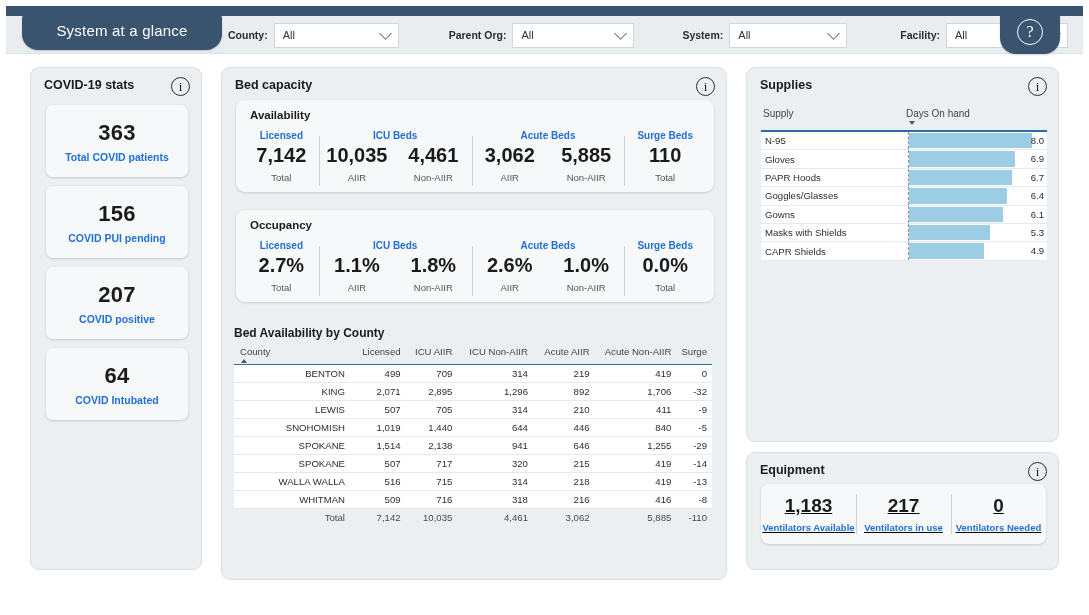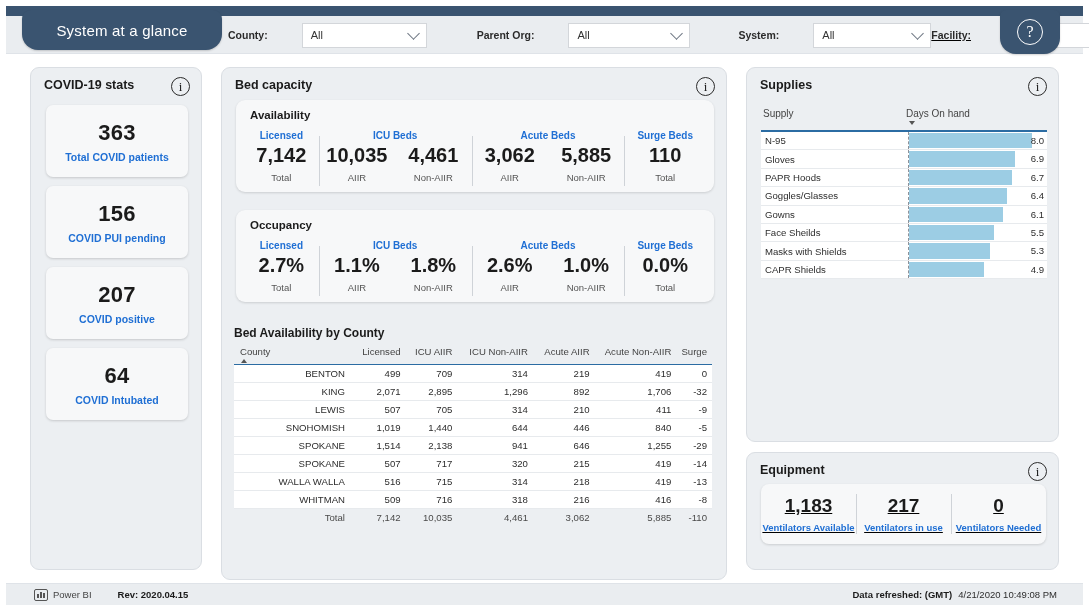--- a/index.html
+++ b/index.html
@@ -46,21 +46,21 @@
     box-shadow: 0 1px 2px rgba(0,0,0,.18);
   }
   .help-circle {
     width: 26px; height: 26px; border-radius: 50%;
     border: 1.6px solid #ffffff; color: #fff;
     font-size: 16px; display: flex; align-items: center; justify-content: center;
     font-family: "Liberation Serif", serif;
   }
 
   .filters { position: absolute; left: 228px; top: 18px; height: 34px; display: flex; align-items: center; }
-  .filter { display: flex; align-items: center; gap: 28px; }
+  .filter { display: flex; align-items: center; }
   .filter-label {
     font-size: 10.5px; color: #2b2b2b; font-weight: bold;
     margin-right: 6px; white-space: nowrap;
   }
   .filter-box {
     position: relative;
     background: #ffffff; border: 1px solid #d3d6da;
     height: 25px; display: flex; align-items: center;
     padding: 0 4px 0 8px;
   }
@@ -244,21 +244,21 @@
           <span class="chev"></span>
         </div>
       </div>
       <div class="filter" style="margin-left: 48px;">
         <span class="filter-label">System:</span>
         <div class="filter-box" style="width: 118px;">
           <span class="filter-value">All</span>
           <span class="chev"></span>
         </div>
       </div>
-      <div class="filter" style=" text-decoration: underline;">
+      <div class="filter" style="margin-left: 53px;">
         <span class="filter-label">Facility:</span>
         <div class="filter-box" style="width: 122px;">
           <span class="filter-value">All</span>
           <span class="chev"></span>
         </div>
       </div>
     </div>
 
   <div class="help-tab">
     <span class="help-circle">?</span>
@@ -513,27 +513,20 @@
           </span>
         </div>
         <div class="sup-row">
           <span class="sup-name">Gowns</span>
           <span class="sup-bar-zone">
             <span class="sup-bar" style="width: 93.7875px; background: rgb(156, 205, 228);"></span>
             <span class="sup-val" style="right: 3px;">6.1</span>
           </span>
         </div>
         <div class="sup-row">
-          <span class="sup-name">Face Sheilds</span>
-          <span class="sup-bar-zone">
-            <span class="sup-bar" style="width: 84.5625px; background: rgb(156, 205, 228);"></span>
-            <span class="sup-val" style="right: 3px;">5.5</span>
-          </span>
-        </div>
-        <div class="sup-row">
           <span class="sup-name">Masks with Shields</span>
           <span class="sup-bar-zone">
             <span class="sup-bar" style="width: 81.4875px; background: rgb(156, 205, 228);"></span>
             <span class="sup-val" style="right: 3px;">5.3</span>
           </span>
         </div>
         <div class="sup-row">
           <span class="sup-name">CAPR Shields</span>
           <span class="sup-bar-zone">
             <span class="sup-bar" style="width: 75.3375px; background: rgb(156, 205, 228);"></span>
@@ -555,27 +548,14 @@
           <div class="eq-val">217</div>
           <div class="eq-lbl">Ventilators in use</div>
         </div>
         <div class="eq-cell">
           <div class="eq-val">0</div>
           <div class="eq-lbl">Ventilators Needed</div>
         </div>
       </div>
   </div>
 
-  <div class="footer">
-    <span class="pbi-logo">
-      <span style="left:2px;height:4px;"></span>
-      <span style="left:5px;height:6.5px;"></span>
-      <span style="left:8px;height:5px;"></span>
-    </span>
-    <span class="pbi-text">Power BI</span>
-    <span class="rev-text">Rev: 2020.04.15</span>
-    <span class="refresh-wrap">
-      <span class="refresh-lbl">Data refreshed: (GMT)</span>
-      <span class="refresh-val">4/21/2020 10:49:08 PM</span>
-    </span>
-  </div>
 
 </div>
 
 </body></html>

